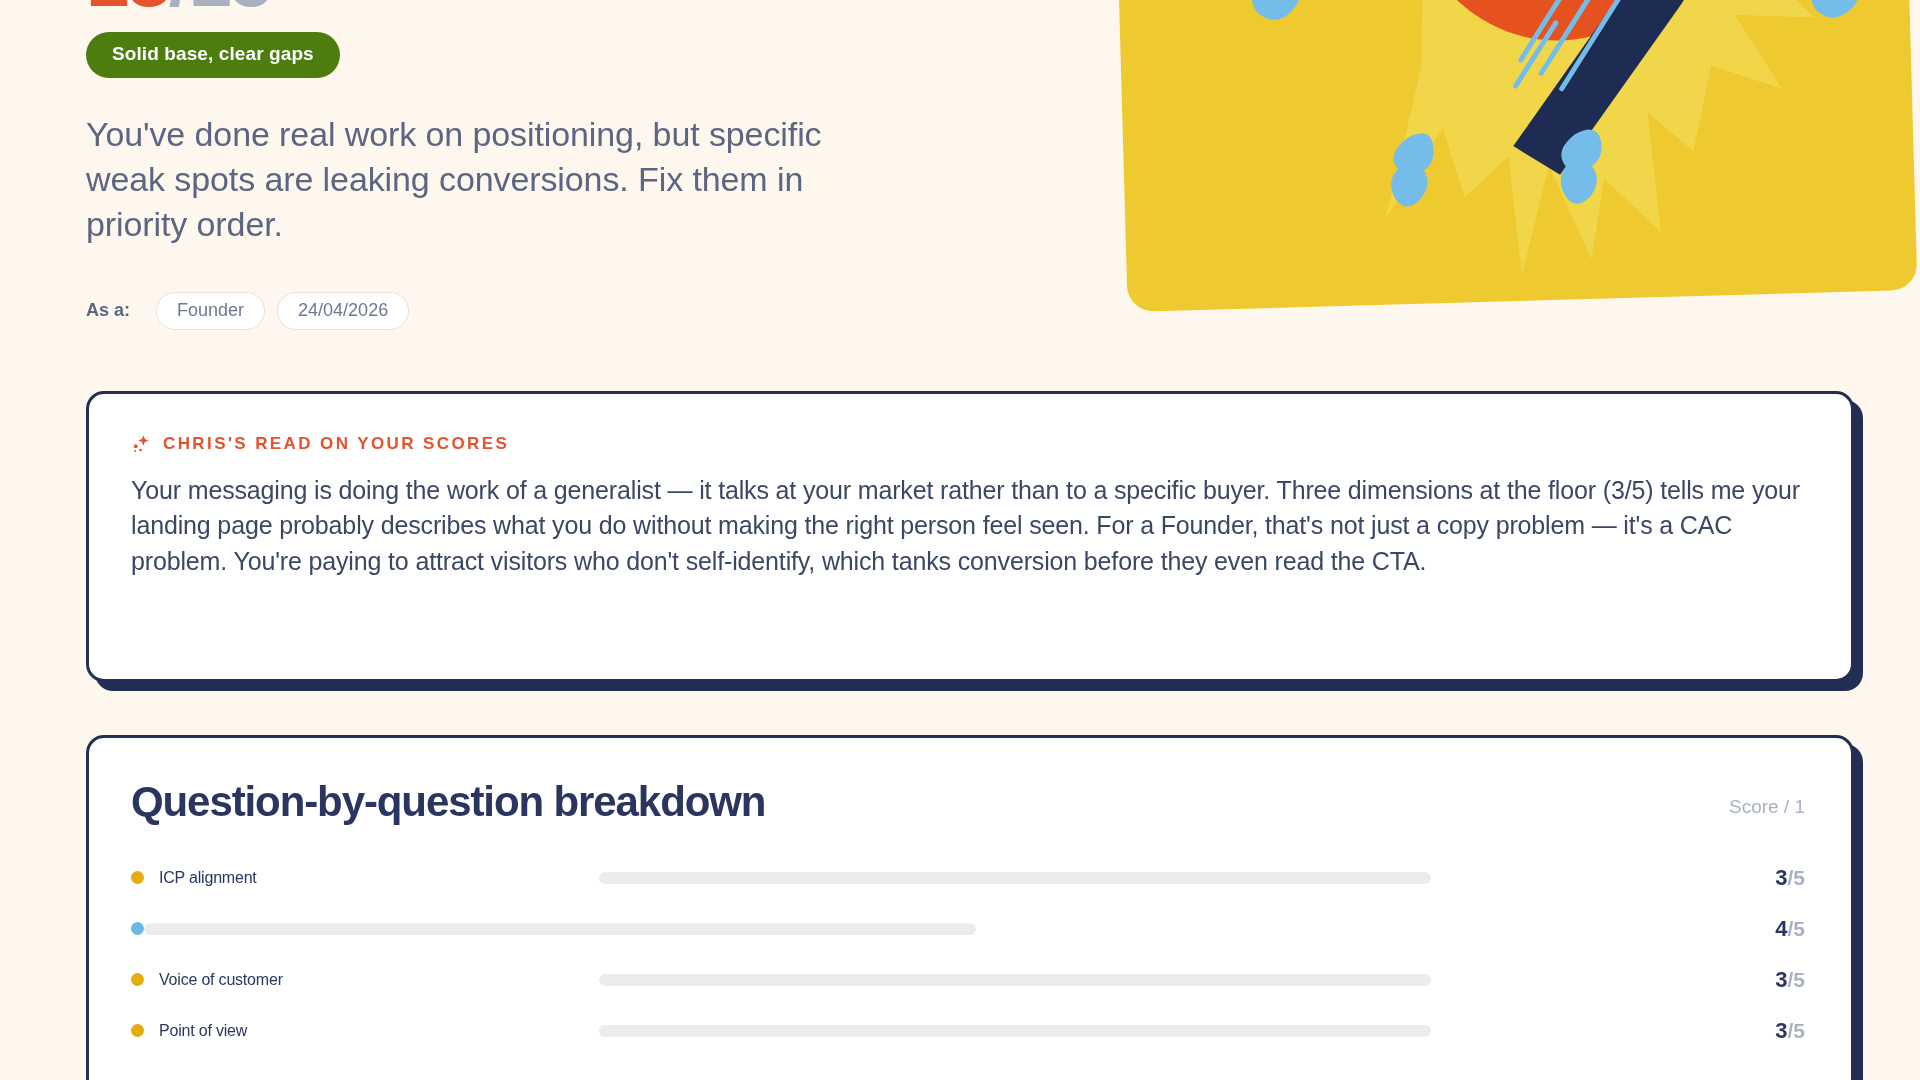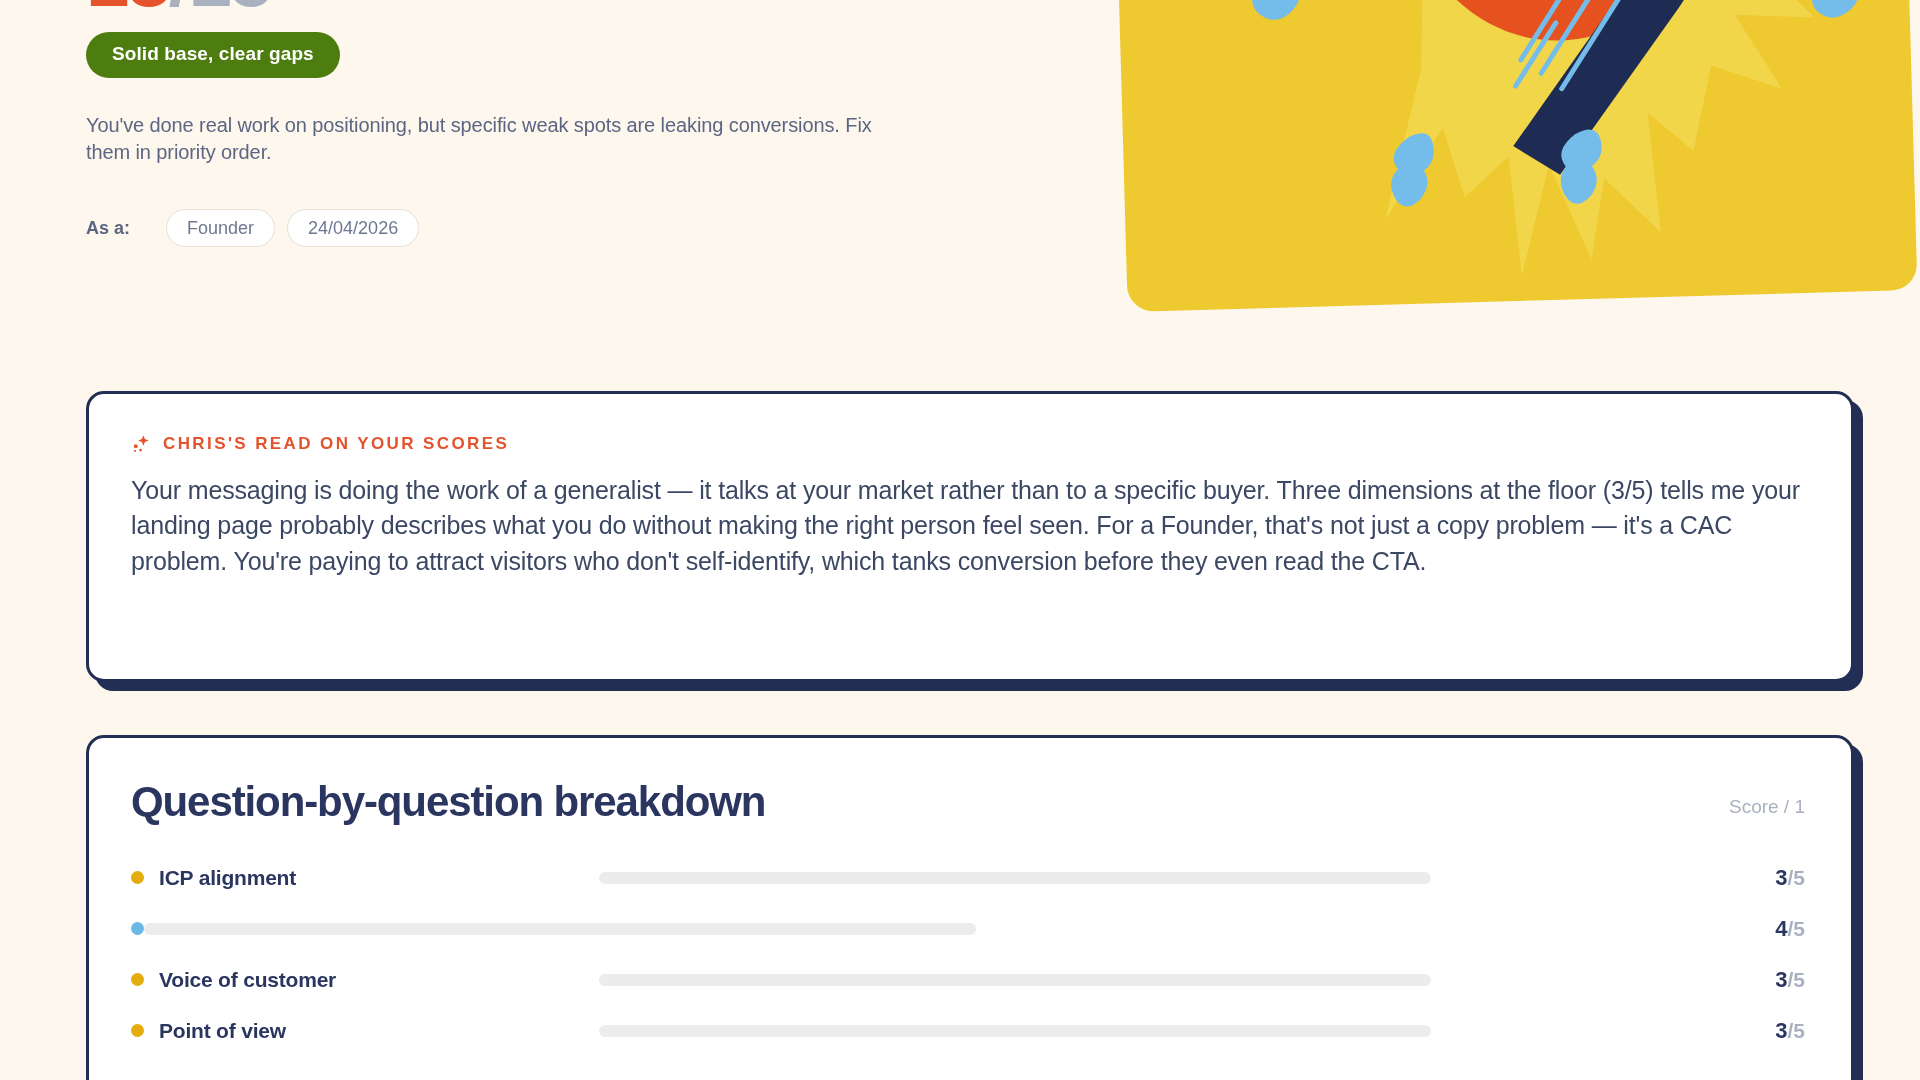--- a/index.html
+++ b/index.html
@@ -27,26 +27,26 @@
   .badge {
     display: inline-block;
     background: #4d7c0f; color: #FFFFFF;
     font-size: 19px; font-weight: 700;
     padding: 11px 26px 13px; border-radius: 999px;
     letter-spacing: 0.1px;
   }
 
   .hero-sub {
     margin-top: 34px;
-    font-size: 20px; line-height: 1.33; color: #5C6682;
+    font-size: 34px; line-height: 1.33; color: #5C6682;
     max-width: 810px; letter-spacing: -0.1px;
   }
 
   .meta-row { margin-top: 44px; display: flex; align-items: center; gap: 12px; }
-  .meta-label { font-size: 18px; font-weight: 700; color: #5C6682; margin-right: 24px; }
+  .meta-label { font-size: 18px; font-weight: 700; color: #5C6682; margin-right: 14px; }
   .pill {
     display: inline-flex; align-items: center; justify-content: center;
     height: 38px; padding: 0 20px;
     border: 1.5px solid #E6E2DA; border-radius: 999px;
     background: #FFFFFF; color: #6E7891; font-size: 18px;
   }
 
   
   .illo-wrap {
     position: absolute; left: 1120px; top: -184px;
@@ -91,21 +91,21 @@
   }
   .break-scorelabel { font-size: 19px; color: #A9B0C0; padding-bottom: 8px; }
 
   .rows { margin: 26px 46px 0 42px; }
   .row {
     display: flex; align-items: center; height: 51px;
   }
   .dot { width: 13px; height: 13px; border-radius: 50%; flex: none; }
   .row-label {
     margin-left: 15px; width: 440px; flex: none;
-    font-size: 21px; font-weight: 700; color: #2B3660; letter-spacing: -0.2px;
+    font-size: 16px; font-weight: 400; color: #2B3660; letter-spacing: -0.2px;
   }
   .bar-track {
     flex: none; width: 832px; height: 12px;
     background: #ECECEC; border-radius: 999px; overflow: hidden;
   }
   .bar-fill { height: 100%; border-radius: 999px; }
   .row-score {
     margin-left: auto; width: 70px; text-align: right;
     font-size: 21px; color: #A9B0C0; font-weight: 700;
   }

